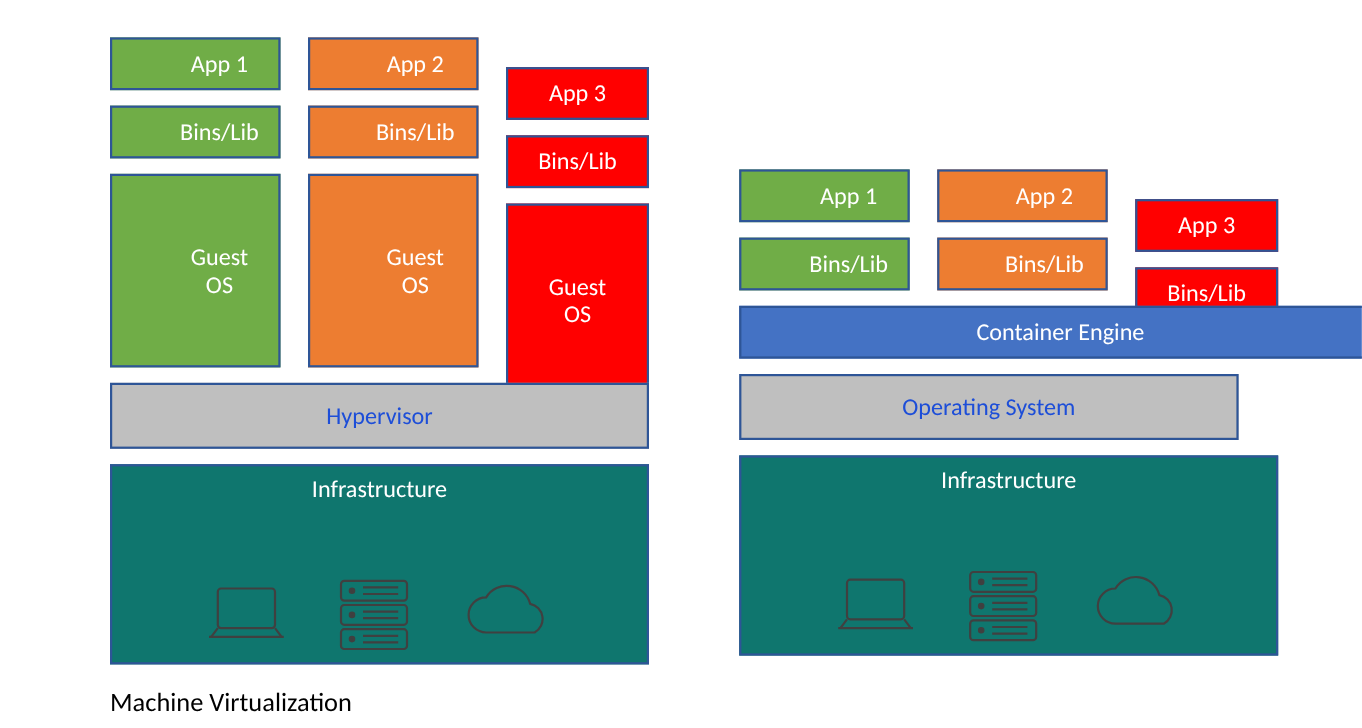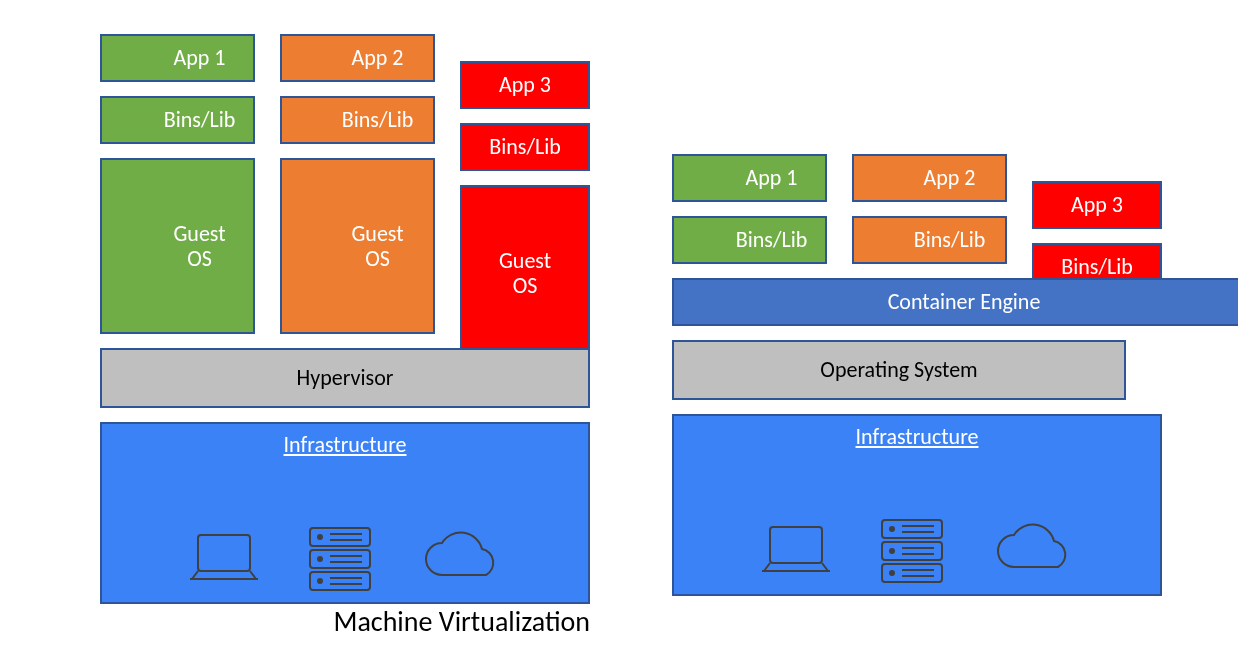--- a/index.html
+++ b/index.html
@@ -9,43 +9,43 @@
     padding: 0;
     width: 1238px;
     height: 662px;
     position: relative;
   }
   .panel {
     position: absolute;
     bottom: 18px;
   }
   .panel .caption {
-    text-align: right;
-    font-size: 28px;
+    text-align: left;
+    font-size: 24px;
     color: #000;
-    margin-top: 0;
+    margin-top: 20px;
   }
   .box {
     position: absolute;
     box-sizing: border-box;
     border: 2px solid #2E5597;
     display: flex;
     align-items: center;
     justify-content: center;
     font-size: 22px;
     color: #fff;
     text-align: center;
     line-height: 1.15;
   }
   .green  { background: #70AD47; padding-left: 44px; }
   .orange { background: #ED7D31; padding-left: 40px; }
   .red    { background: #FF0000; margin-top: 27px; }
   .blue   { background: #4472C4; }
-  .gray1  { background: #BFBFBF; color: #000000; }
-  .gray2  { background: #3b82f6; color: #fff; text-decoration: underline; }
+  .gray1  { background: #BFBFBF; color: #1d4ed8; }
+  .gray2  { background: #0f766e; color: #fff; }
 
   
   .icons {
     position: absolute;
     left: 0; right: 0;
     bottom: 8px;
     display: flex;
     justify-content: center;
     gap: 36px;
     align-items: center;

